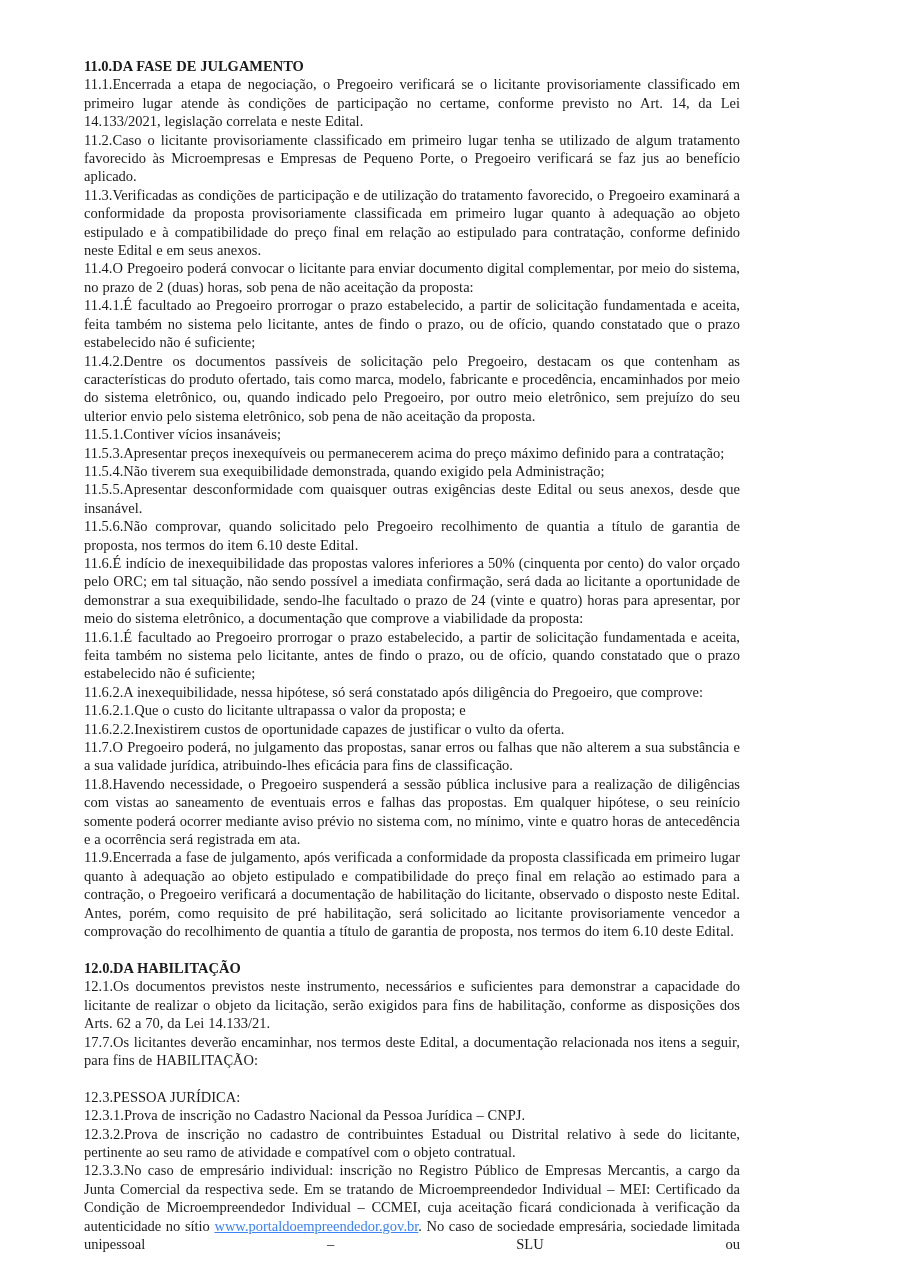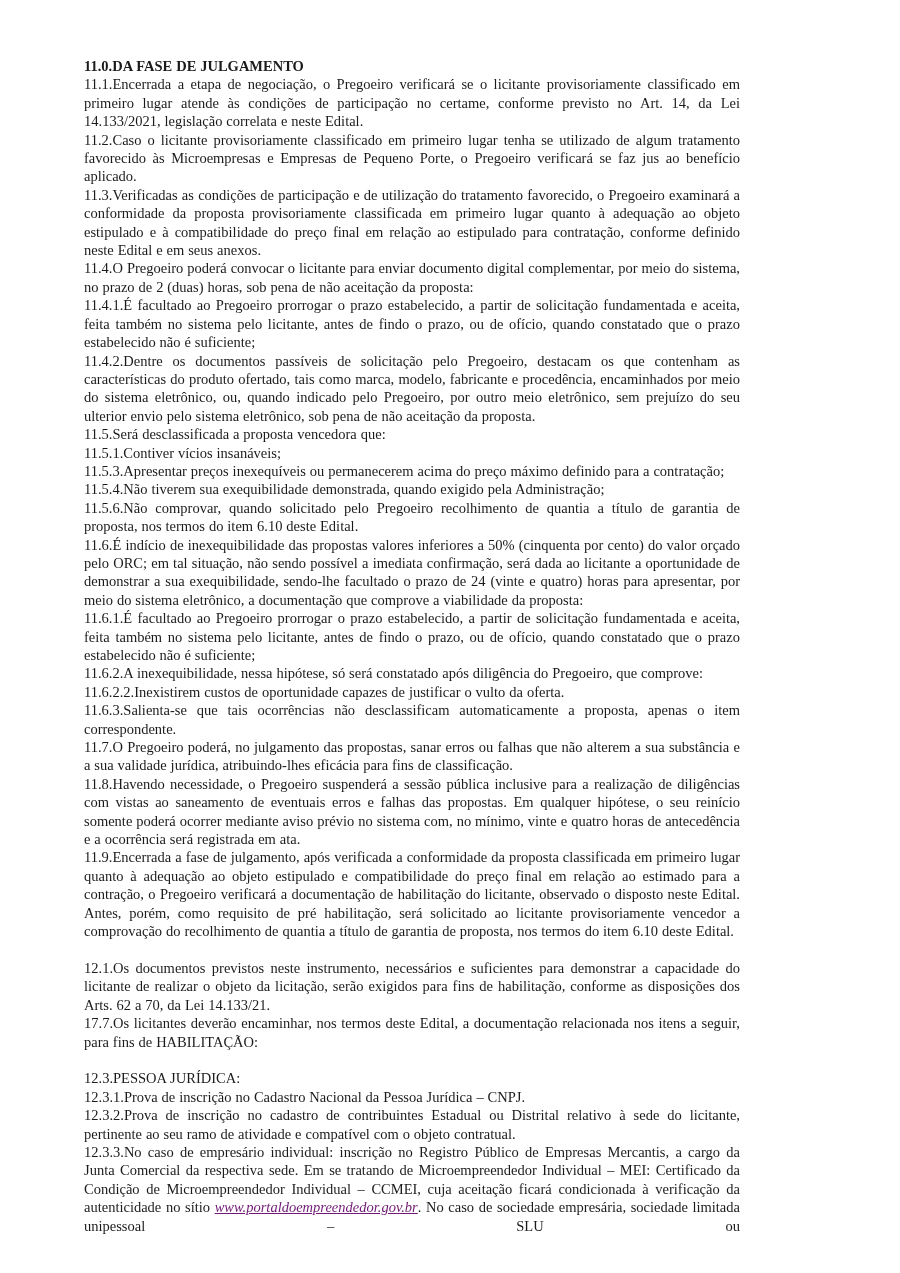--- a/index.html
+++ b/index.html
@@ -26,52 +26,52 @@
     font-size: 14.5px;
     line-height: 18.4px;
     text-align: justify;
     word-spacing: 0.02em;
   }
   .heading { font-weight: 700; }
   .b { font-weight: 400; }
   .gap { height: 18.4px; }
   .justify-last { text-align-last: justify; }
   a.doclink {
-    color: #701a75;
+    color: #3b82f6;
     text-decoration: underline;
     cursor: pointer;
-    font-style: italic;
   }
 </style>
 </head>
 <body>
 
 <div class="page">
   <div id="doc-content">
       <p class="blk heading">11.0.DA FASE DE JULGAMENTO</p>
       <p class="blk">11.1.Encerrada a etapa de negociação, o Pregoeiro verificará se o licitante provisoriamente classificado em primeiro lugar atende às condições de participação no certame, conforme previsto no Art. 14, da Lei 14.133/2021, legislação correlata e neste Edital.</p>
       <p class="blk">11.2.Caso o licitante provisoriamente classificado em primeiro lugar tenha se utilizado de algum tratamento favorecido às Microempresas e Empresas de Pequeno Porte, o Pregoeiro verificará se faz jus ao benefício aplicado.</p>
       <p class="blk">11.3.Verificadas as condições de participação e de utilização do tratamento favorecido, o Pregoeiro examinará a conformidade da proposta provisoriamente classificada em primeiro lugar quanto à adequação ao objeto estipulado e à compatibilidade do preço final em relação ao estipulado para contratação, conforme definido neste Edital e em seus anexos.</p>
       <p class="blk">11.4.O Pregoeiro poderá convocar o licitante para enviar documento digital complementar, por meio do sistema, no prazo de 2 (duas) horas, sob pena de não aceitação da proposta:</p>
       <p class="blk">11.4.1.É facultado ao Pregoeiro prorrogar o prazo estabelecido, a partir de solicitação fundamentada e aceita, feita também no sistema pelo licitante, antes de findo o prazo, ou de ofício, quando constatado que o prazo estabelecido não é suficiente;</p>
       <p class="blk">11.4.2.Dentre os documentos passíveis de solicitação pelo Pregoeiro, destacam os que contenham as características do produto ofertado, tais como marca, modelo, fabricante e procedência, encaminhados por meio do sistema eletrônico, ou, quando indicado pelo Pregoeiro, por outro meio eletrônico, sem prejuízo do seu ulterior envio pelo sistema eletrônico, sob pena de não aceitação da proposta.</p>
-      <p class="blk">11.5.Será desclassificada a proposta vencedora que:</p>
       <p class="blk">11.5.1.Contiver vícios insanáveis;</p>
       <p class="blk">11.5.3.Apresentar preços inexequíveis ou permanecerem acima do preço máximo definido para a contratação;</p>
       <p class="blk">11.5.4.Não tiverem sua exequibilidade demonstrada, quando exigido pela Administração;</p>
+      <p class="blk">11.5.5.Apresentar desconformidade com quaisquer outras exigências deste Edital ou seus anexos, desde que insanável.</p>
       <p class="blk">11.5.6.Não comprovar, quando solicitado pelo Pregoeiro recolhimento de quantia a título de garantia de proposta, nos termos do item 6.10 deste Edital.</p>
       <p class="blk">11.6.É indício de inexequibilidade das propostas valores inferiores a 50% (cinquenta por cento) do valor orçado pelo ORC; em tal situação, não sendo possível a imediata confirmação, será dada ao licitante a oportunidade de demonstrar a sua exequibilidade, sendo-lhe facultado o prazo de 24 (vinte e quatro) horas para apresentar, por meio do sistema eletrônico, a documentação que comprove a viabilidade da proposta:</p>
       <p class="blk">11.6.1.É facultado ao Pregoeiro prorrogar o prazo estabelecido, a partir de solicitação fundamentada e aceita, feita também no sistema pelo licitante, antes de findo o prazo, ou de ofício, quando constatado que o prazo estabelecido não é suficiente;</p>
       <p class="blk">11.6.2.A inexequibilidade, nessa hipótese, só será constatado após diligência do Pregoeiro, que comprove:</p>
+      <p class="blk">11.6.2.1.Que o custo do licitante ultrapassa o valor da proposta; e</p>
       <p class="blk">11.6.2.2.Inexistirem custos de oportunidade capazes de justificar o vulto da oferta.</p>
-      <p class="blk">11.6.3.Salienta-se que tais ocorrências não desclassificam automaticamente a proposta, apenas o item correspondente.</p>
       <p class="blk">11.7.O Pregoeiro poderá, no julgamento das propostas, sanar erros ou falhas que não alterem a sua substância e a sua validade jurídica, atribuindo-lhes eficácia para fins de classificação.</p>
       <p class="blk">11.8.Havendo necessidade, o Pregoeiro suspenderá a sessão pública inclusive para a realização de diligências com vistas ao saneamento de eventuais erros e falhas das propostas. Em qualquer hipótese, o seu reinício somente poderá ocorrer mediante aviso prévio no sistema com, no mínimo, vinte e quatro horas de antecedência e a ocorrência será registrada em ata.</p>
       <p class="blk">11.9.Encerrada a fase de julgamento, após verificada a conformidade da proposta classificada em primeiro lugar quanto à adequação ao objeto estipulado e compatibilidade do preço final em relação ao estimado para a contração, o Pregoeiro verificará a documentação de habilitação do licitante, observado o disposto neste Edital. Antes, porém, como requisito de pré habilitação, será solicitado ao licitante provisoriamente vencedor a comprovação do recolhimento de quantia a título de garantia de proposta, nos termos do item 6.10 deste Edital.</p>
       <div class="gap"></div>
+      <p class="blk heading">12.0.DA HABILITAÇÃO</p>
       <p class="blk">12.1.Os documentos previstos neste instrumento, necessários e suficientes para demonstrar a capacidade do licitante de realizar o objeto da licitação, serão exigidos para fins de habilitação, conforme as disposições dos Arts. 62 a 70, da Lei 14.133/21.</p>
       <p class="blk"><span>17.7.Os licitantes deverão encaminhar, nos termos deste Edital, a documentação relacionada nos itens a seguir, para fins de </span><span class="b">HABILITAÇÃO</span><span>:</span></p>
       <div class="gap"></div>
       <p class="blk"><span>12.3.</span><span class="b">PESSOA JURÍDICA:</span></p>
       <p class="blk">12.3.1.Prova de inscrição no Cadastro Nacional da Pessoa Jurídica – CNPJ.</p>
       <p class="blk">12.3.2.Prova de inscrição no cadastro de contribuintes Estadual ou Distrital relativo à sede do licitante, pertinente ao seu ramo de atividade e compatível com o objeto contratual.</p>
       <p class="blk justify-last"><span>12.3.3.No caso de empresário individual: inscrição no Registro Público de Empresas Mercantis, a cargo da Junta Comercial da respectiva sede. Em se tratando de Microempreendedor Individual – MEI: Certificado da Condição de Microempreendedor Individual – CCMEI, cuja aceitação ficará condicionada à verificação da autenticidade no sítio </span><a class="doclink">www.portaldoempreendedor.gov.br</a><span>. No caso de sociedade empresária, sociedade limitada unipessoal – SLU ou</span></p>
     </div>
 </div>
 

